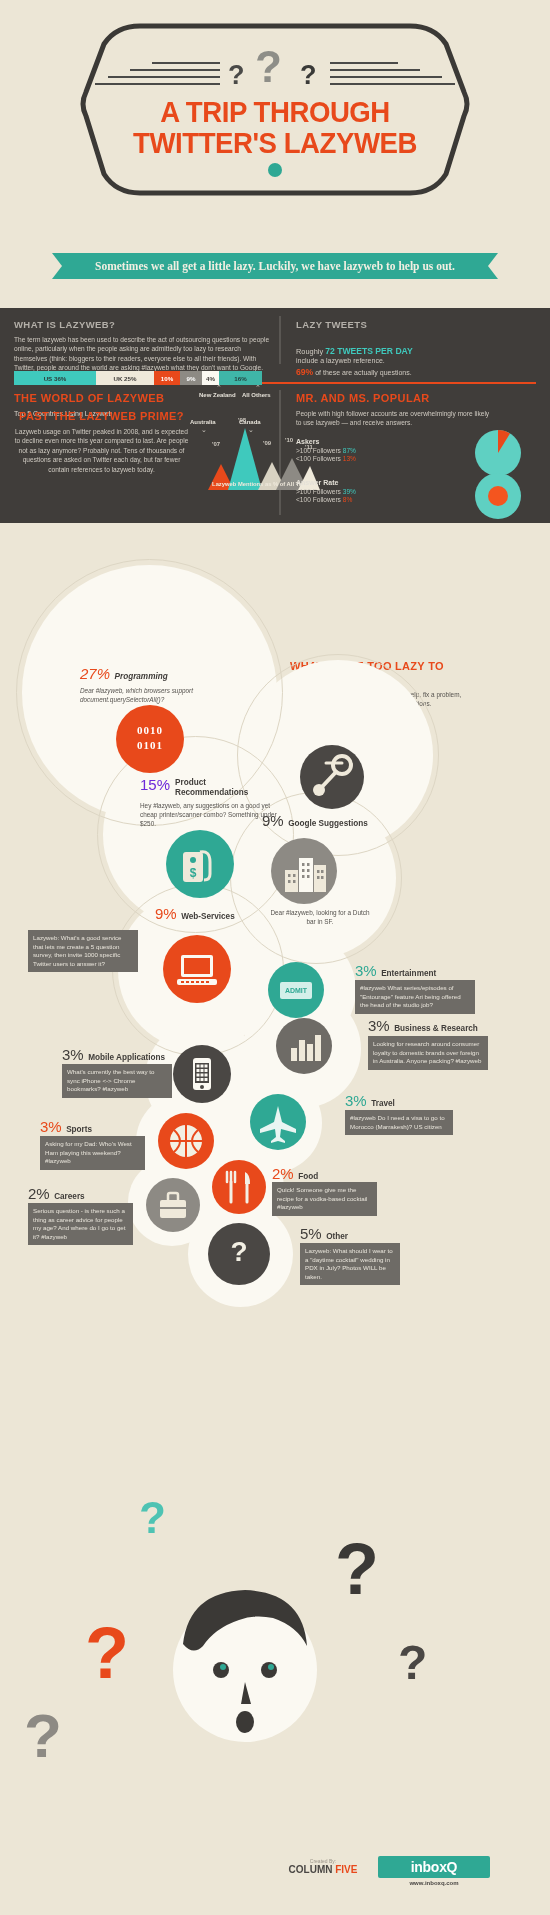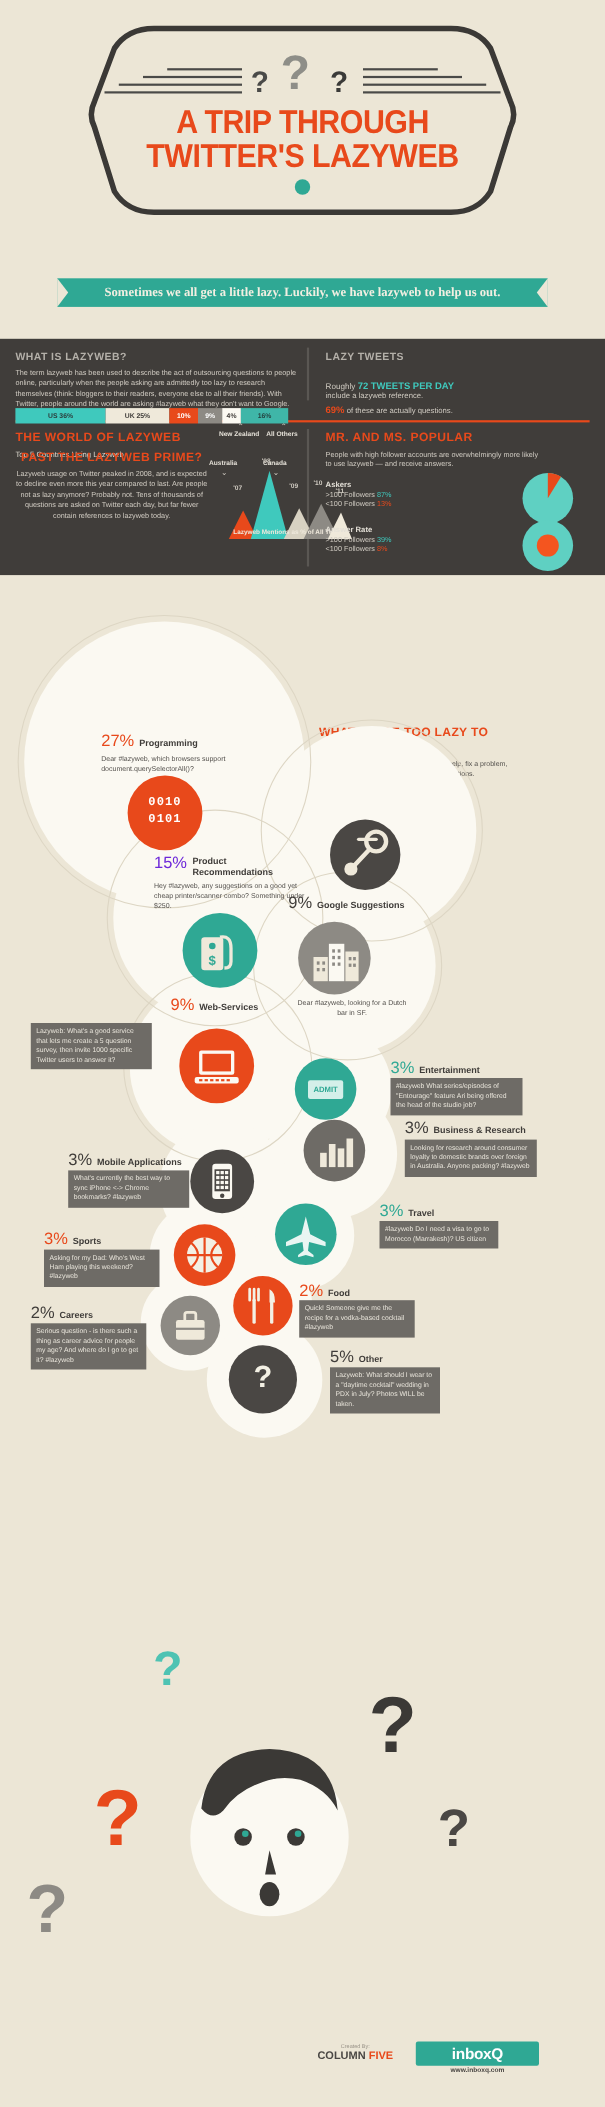--- a/index.html
+++ b/index.html
@@ -285,27 +285,27 @@
   <div class="bub" style="left:194px; top:1143px; width:90px; height:90px;"></div>
   <div class="bub" style="left:128px; top:1158px; width:88px; height:88px;"></div>
   <div class="bub" style="left:188px; top:1202px; width:105px; height:105px;"></div>
 
   <div class="bub-ring" style="left:16px;  top:559px;  width:267px; height:267px;"></div>
   <div class="bub-ring" style="left:237px; top:654px; width:202px; height:202px;"></div>
   <div class="bub-ring" style="left:97px;  top:736px; width:197px; height:197px;"></div>
   <div class="bub-ring" style="left:230px; top:792px; width:172px; height:172px;"></div>
   <div class="bub-ring" style="left:112px; top:884px; width:172px; height:172px;"></div>
 
-  <div style="position:absolute; left:92px; top:665px; width:165px;">
+  <div style="position:absolute; left:80px; top:665px; width:165px;font-style:italic;">
     <div><span class="pct" style="color:#e8491b;">27%</span>
          <span class="cat">Programming</span></div>
     <div class="quote" style="margin-top:3px; width:150px;">Dear #lazyweb, which browsers support document.querySelectorAll()?</div>
   </div>
   <div class="ic" style="left:116px; top:705px; width:68px; height:68px; background:#e8491b;">
-    <div style="position:absolute;left:0;top:18px;width:68px;text-align:center;color:#fff;font-family:Liberation Mono, monospace;font-weight:bold;font-size:11px;line-height:15px;letter-spacing:1px;">0010<br>0101</div>
+    <div style="position:absolute;left:0;top:18px;width:68px;text-align:center;color:#fff;font-family:Liberation Serif, serif;font-weight:bold;font-size:11px;line-height:15px;letter-spacing:1px;">0010<br>0101</div>
   </div>
 
   <div class="ic" style="left:300px; top:745px; width:64px; height:64px; background:#4a4744;">
     <svg width="64" height="64" viewBox="0 0 64 64">
       <circle cx="42" cy="20" r="9" fill="none" stroke="#efe9da" stroke-width="4"></circle>
       <path d="M36 27 L20 44" stroke="#efe9da" stroke-width="4" stroke-linecap="round"></path>
       <circle cx="19" cy="45" r="6" fill="#efe9da"></circle>
       <path d="M26 18 L42 18" stroke="#efe9da" stroke-width="3" stroke-linecap="round"></path>
     </svg>
   </div>

